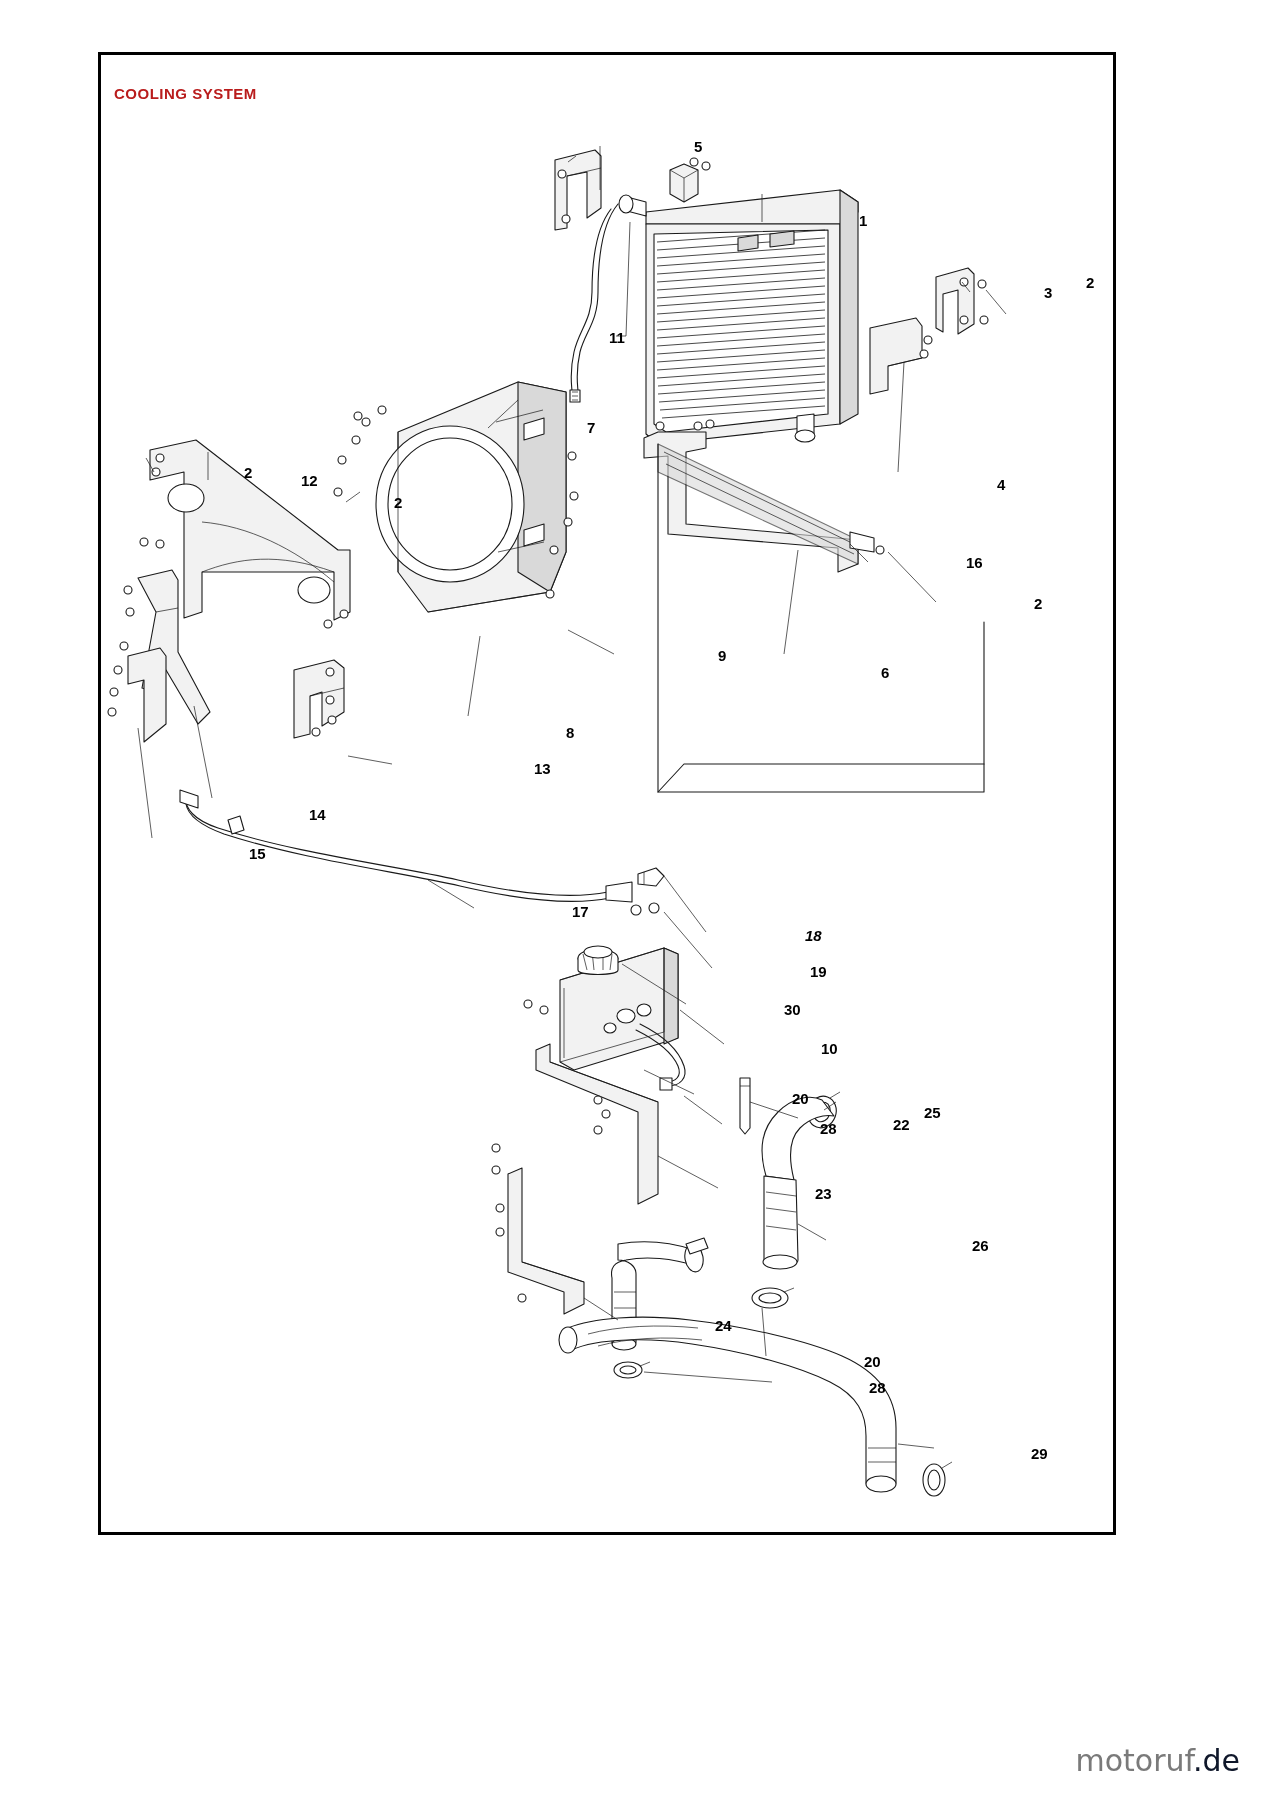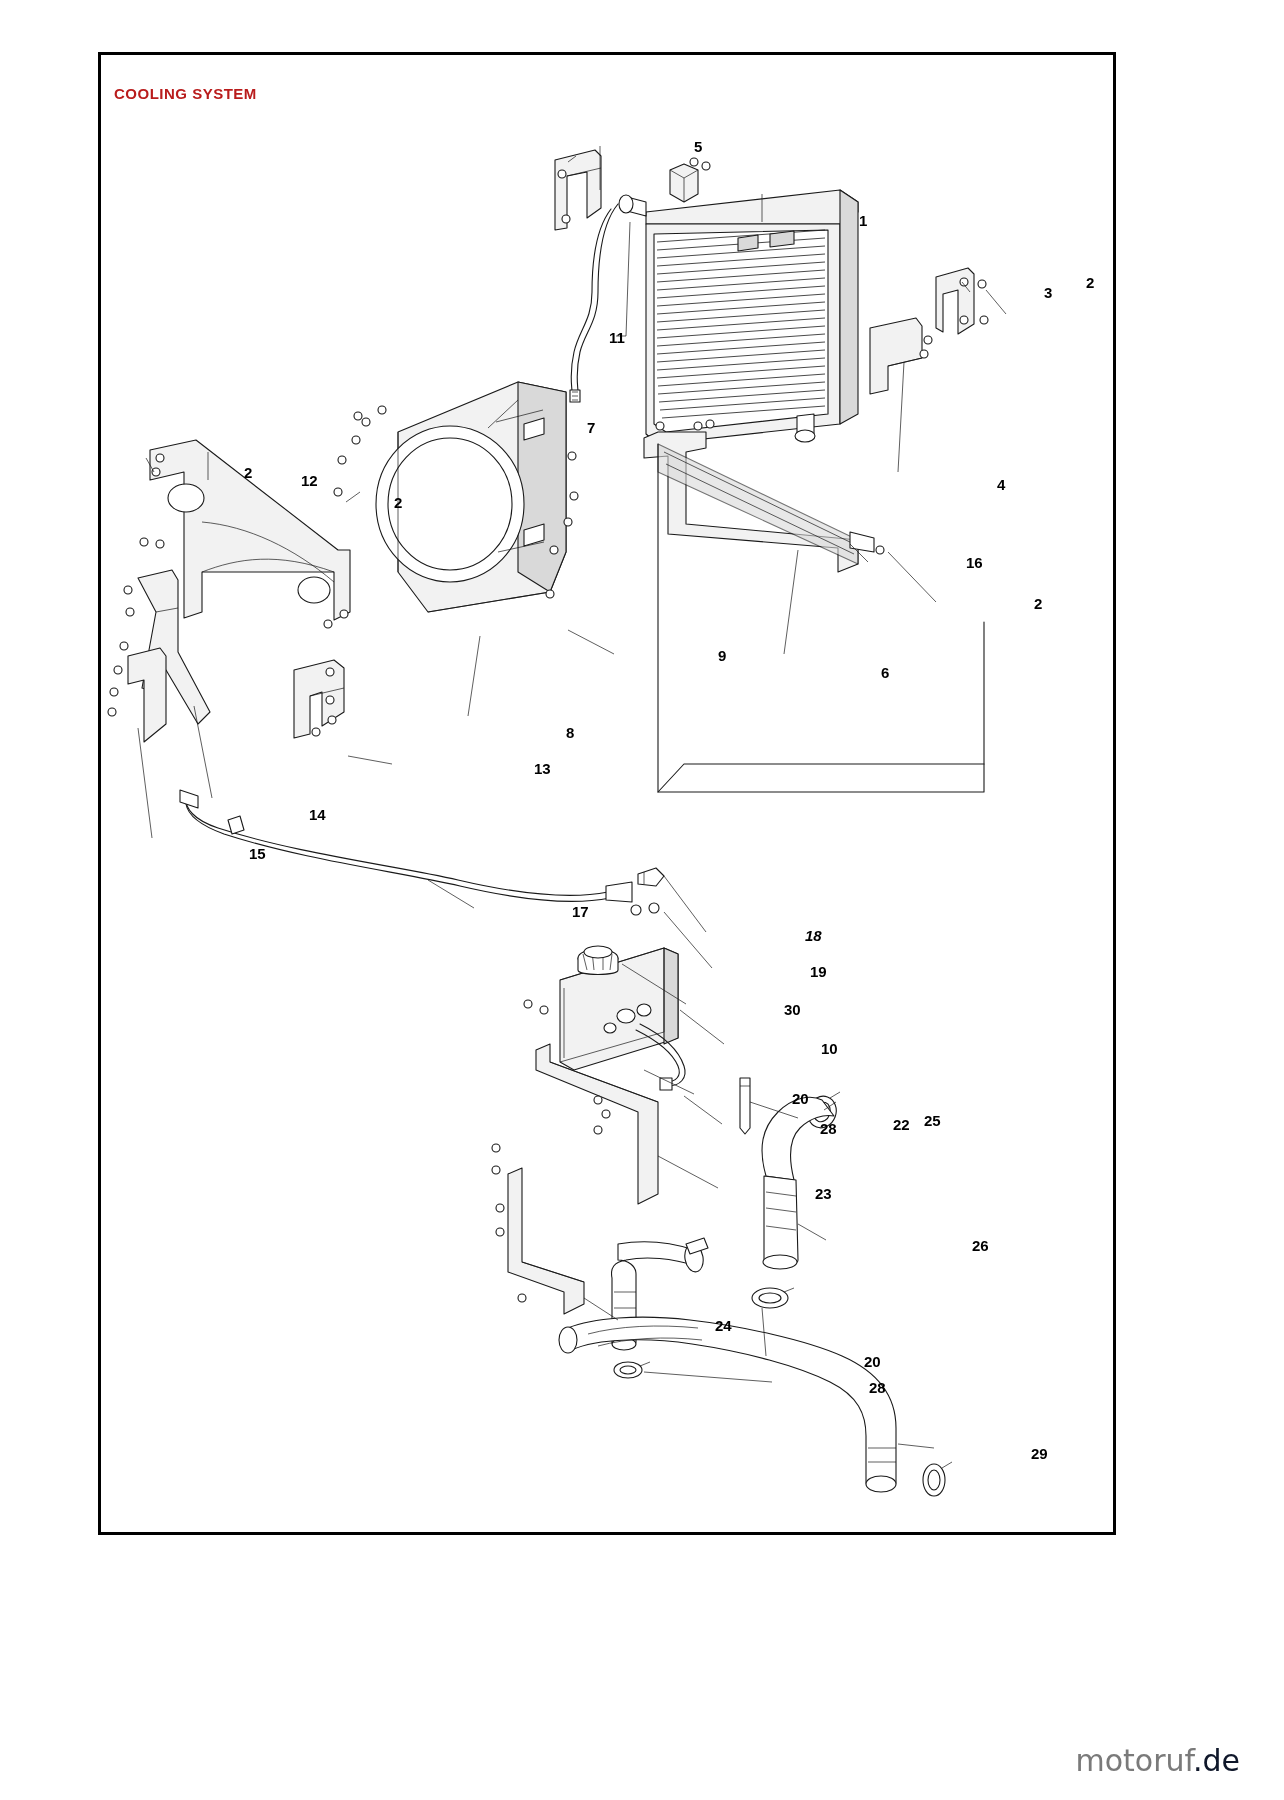--- a/index.html
+++ b/index.html
@@ -347,21 +347,21 @@
       <div class="callout" style="left: 309px; top: 806px;">14</div>
       <div class="callout" style="left: 249px; top: 845px;">15</div>
       <div class="callout" style="left: 572px; top: 903px;">17</div>
       <div class="callout" style="left: 805px; top: 927px; font-style: italic;">18</div>
       <div class="callout" style="left: 810px; top: 963px;">19</div>
       <div class="callout" style="left: 784px; top: 1001px;">30</div>
       <div class="callout" style="left: 821px; top: 1040px;">10</div>
       <div class="callout" style="left: 792px; top: 1090px;">20</div>
       <div class="callout" style="left: 820px; top: 1120px;">28</div>
       <div class="callout" style="left: 893px; top: 1116px;">22</div>
-      <div class="callout" style="left: 924px; top: 1104px; margin-top: 8px;">25</div>
+      <div class="callout" style="left: 924px; top: 1104px;">25</div>
       <div class="callout" style="left: 815px; top: 1185px;">23</div>
       <div class="callout" style="left: 924px; top: 1237px; margin-left: 48px;">26</div>
       <div class="callout" style="left: 715px; top: 1317px;">24</div>
       <div class="callout" style="left: 864px; top: 1353px;">20</div>
       <div class="callout" style="left: 869px; top: 1379px;">28</div>
       <div class="callout" style="left: 1031px; top: 1445px;">29</div>
     </div>
 
   <div class="logo">
     <span class="m">motoruf</span><span class="de">.de</span>

